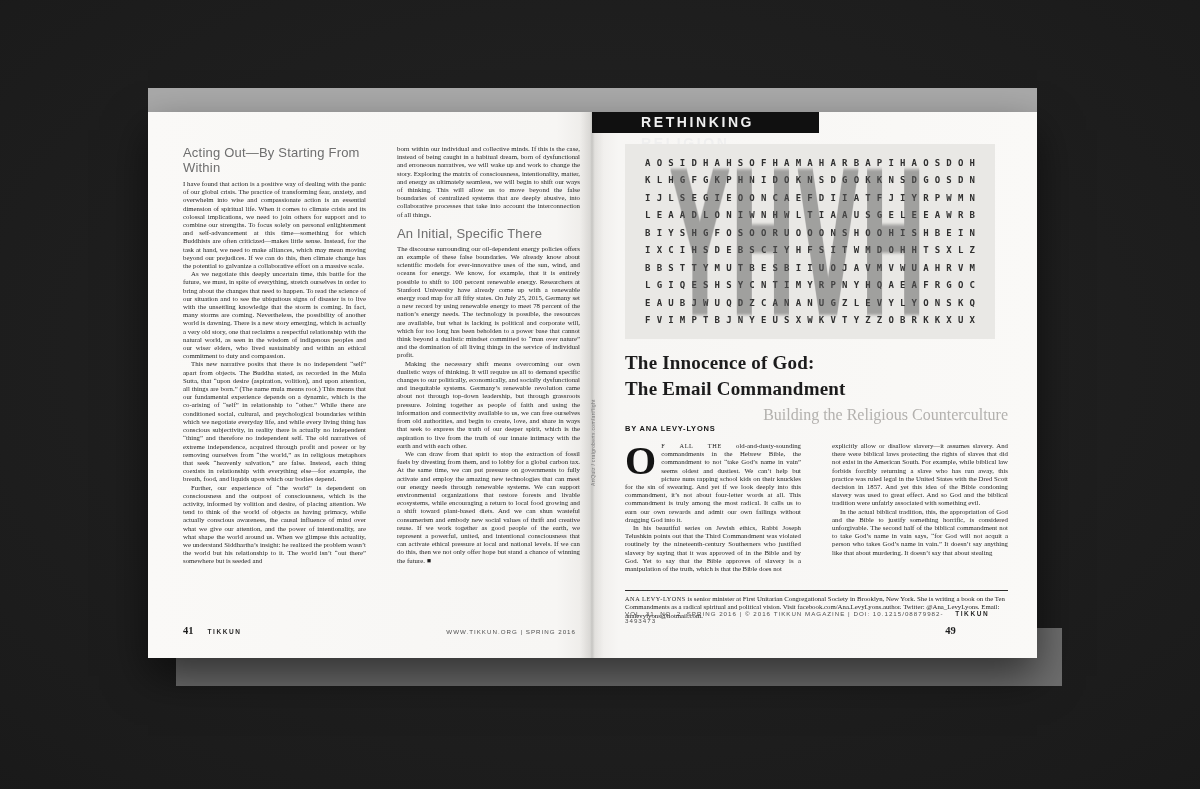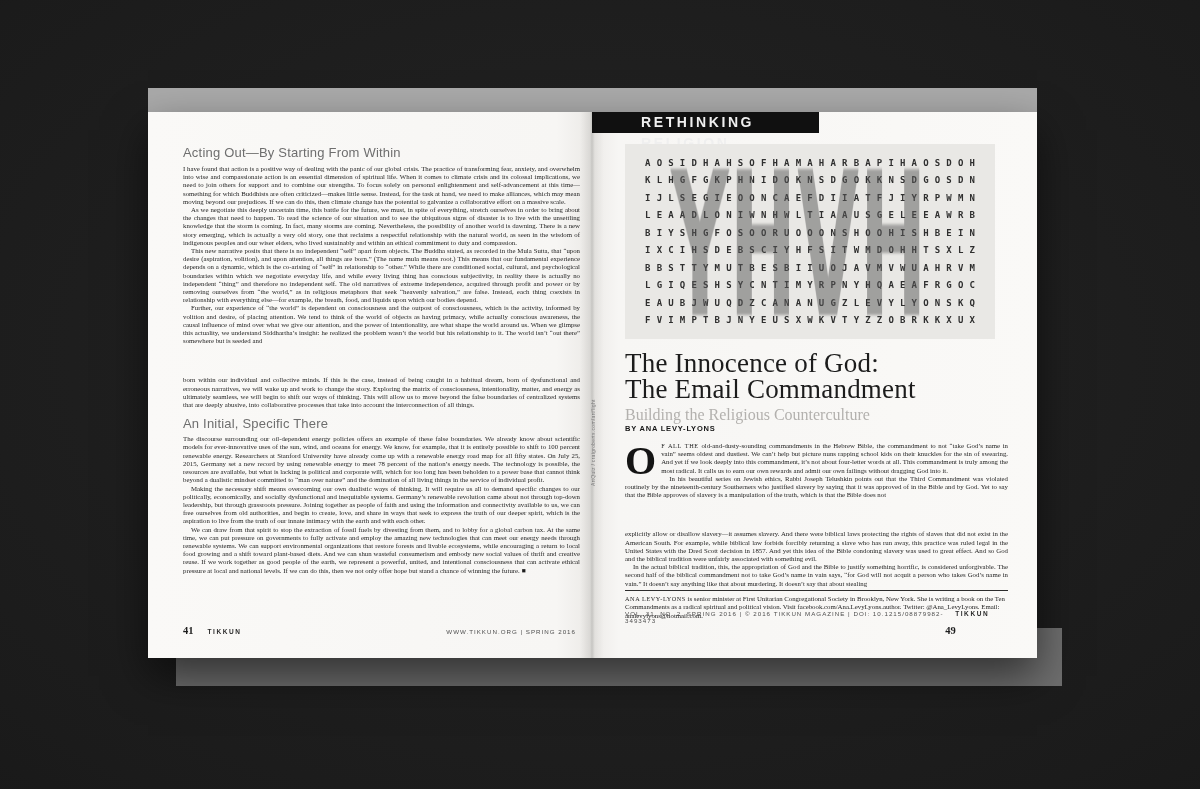--- a/index.html
+++ b/index.html
@@ -9,21 +9,21 @@
   .back-sheet{position:absolute;left:176px;top:628px;width:886px;height:58px;background:#6e6e6e;}
   .top-bar{position:absolute;left:148px;top:88px;width:889px;height:24px;background:#a9a9a9;}
   .spread{position:absolute;left:148px;top:112px;width:889px;height:546px;display:flex;
           background:#f9f8f6;box-shadow:0 18px 40px rgba(0,0,0,0.55);}
   .gutter{position:absolute;left:432px;top:0;width:24px;height:100%;pointer-events:none;
           background:linear-gradient(to right, rgba(0,0,0,0) 0%, rgba(0,0,0,0.08) 42%, rgba(0,0,0,0.16) 50%, rgba(0,0,0,0.05) 62%, rgba(0,0,0,0) 100%);}
   .page{position:relative;box-sizing:border-box;height:546px;}
   .page.left{width:444px;padding:33px 12px 0 35px;background:linear-gradient(to right,#faf9f7 0%,#f7f6f4 92%,#ebe9e6 100%);}
   .page.right{width:445px;padding:0 29px 0 33px;background:linear-gradient(to left,#faf9f7 0%,#f7f6f4 94%,#edebe8 100%);}
 
-  .cols{display:flex;gap:31px;flex-direction:column;}
+  .cols{display:flex;gap:31px;}
   .col{flex:1;min-width:0;}
 
   h2.sec-head{font-family:"Liberation Sans",sans-serif;font-weight:400;font-size:13px;
               color:#6e6e6e;letter-spacing:0.2px;margin:0 0 5px;}
   h2.sec-head.second{margin:7px 0 4px;}
 
   .body{font-size:6.8px;line-height:8.2px;text-align:justify;color:#1e1e1e;margin:0;
         font-family:"Liberation Serif",serif;}
   .indent{text-indent:8px;}
 
@@ -40,23 +40,23 @@
           letter-spacing:2.6px;padding-left:49px;}
   .puzzle{margin-top:11px;width:370px;height:195px;background:#e9e8e5;position:relative;
           padding:10px 17px;box-sizing:border-box;}
   .pgrid{display:grid;grid-template-columns:repeat(29,1fr);grid-auto-rows:17.5px;width:100%;height:100%;
          font-family:"DejaVu Sans Mono",monospace;font-weight:700;font-size:9px;color:#2f2f2f;
          justify-items:center;align-items:center;}
   .yhvh{position:absolute;top:26px;left:46px;font-family:"DejaVu Sans",sans-serif;font-weight:700;
         font-size:190px;line-height:145px;color:rgba(88,88,88,0.5);letter-spacing:2px;
         transform:scale(0.42,1.05);transform-origin:top left;filter:blur(1.3px);pointer-events:none;}
 
-  .title{font-family:"Liberation Serif",serif;font-weight:400;font-size:27px;line-height:26px;
+  .title{font-family:"Liberation Serif",serif;font-weight:700;font-size:19px;line-height:26px;
          color:#1c1c1c;margin:11px 0 0;letter-spacing:0.2px;}
-  .subtitle{font-family:"Liberation Serif",serif;font-size:16px;color:#b3b1ae;margin-top:4px;}
+  .subtitle{font-family:"Liberation Serif",serif;font-size:16px;color:#b3b1ae;margin-top:4px;text-align:right;}
   .byline{font-family:"Liberation Sans",sans-serif;font-weight:700;font-size:7.5px;color:#161616;
           letter-spacing:0.8px;}
   .page.right .cols{margin-top:9px;}
 
   .dropcap{float:left;font:700 40px/32px "Liberation Serif",serif;padding:3px 5px 0 0;color:#141414;}
   .sc{font-size:6.3px;letter-spacing:0.6px;}
 
   .bio{position:absolute;left:33px;right:29px;bottom:38px;border-top:1px solid #2c2c2c;
        padding-top:4px;font-size:6.8px;line-height:8.4px;color:#1e1e1e;text-align:left;}
   .bio-name{font-size:6.2px;letter-spacing:0.6px;}

